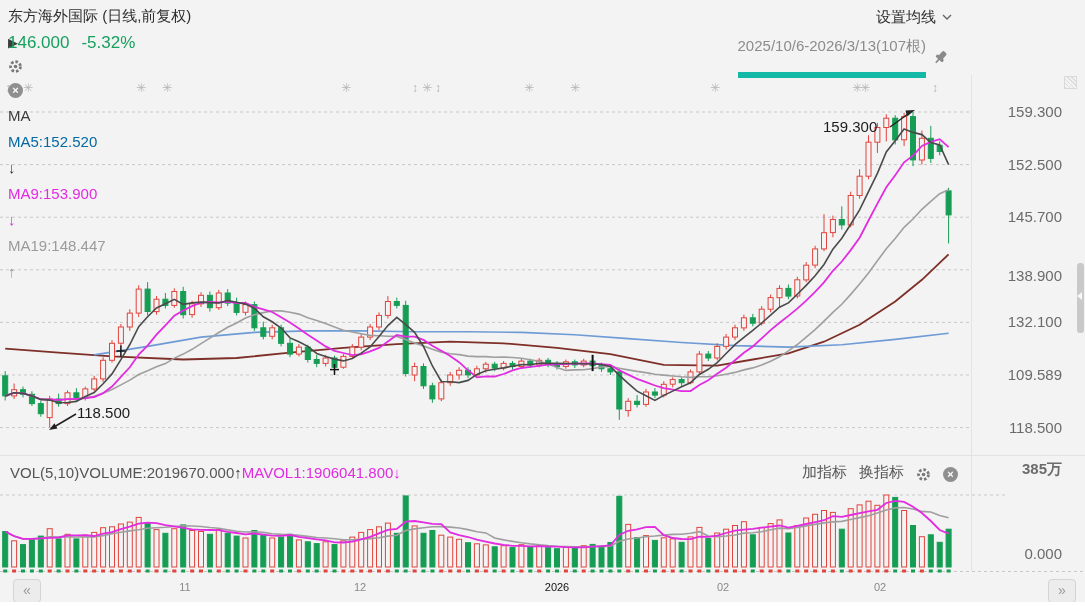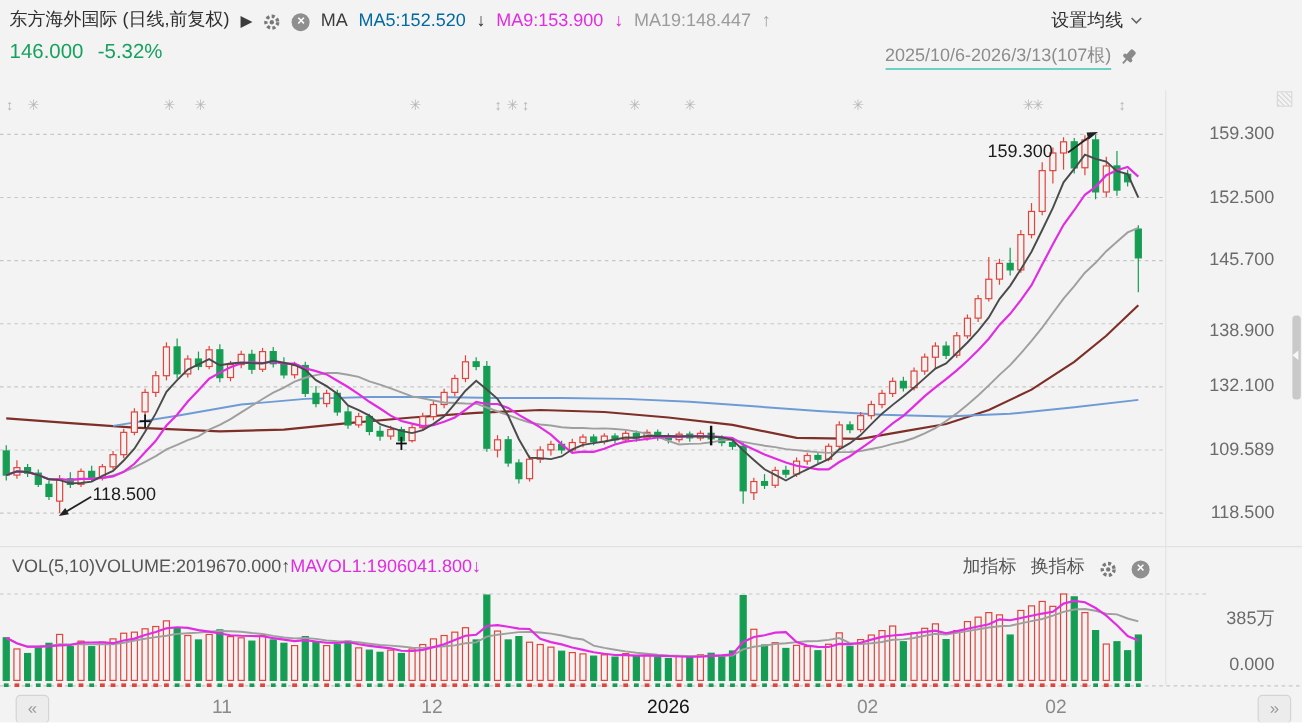--- a/index.html
+++ b/index.html
@@ -1,34 +1,34 @@
 <!DOCTYPE html>
 <html><head>
 <meta charset="utf-8">
 <style>
   html,body{margin:0;padding:0;}
   .app{position:relative;width:1085px;height:606px;background:#f3f3f3;overflow:hidden;
        font-family:"Liberation Sans","DejaVu Sans",sans-serif;-webkit-font-smoothing:antialiased;}
-  .row1{position:absolute;left:8px;top:7px;display:flex;align-items:flex-end;gap:9px;font-size:15px;color:#2e2e2e;white-space:nowrap;}
+  .row1{position:absolute;left:8px;top:7px;display:flex;align-items:flex-start;gap:9px;font-size:15px;color:#2e2e2e;white-space:nowrap;flex-direction:column;}
   .play{color:#3c3c3c;font-size:13px;}
   .icon-gear svg{display:block;}
   .circle-x{width:15px;height:15px;border-radius:50%;background:#8f8f8f;color:#fff;font-size:11px;line-height:15px;text-align:center;font-weight:bold;}
   .ma-label{color:#3c3c3c;}
   .ma5{color:#0369a1;} .arrow-dark{color:#3a3a3a;}
   .ma9{color:#e12ce1;} .ma19{color:#9b9b9b;}
   .settings{position:absolute;right:133px;top:8px;display:flex;align-items:center;gap:6px;font-size:15px;color:#2e2e2e;}
   .row2{position:absolute;left:8px;top:33px;display:flex;gap:12px;font-size:17px;color:#18a05f;}
   .range-wrap{position:absolute;right:137px;top:37px;display:flex;align-items:center;gap:7px;}
-  .range{font-size:15px;color:#8c8c8c;border-bottom:1px solid #14b8a6;padding-bottom:1px;}
+  .range{font-size:15px;color:#8c8c8c;border-bottom:6px solid #14b8a6;padding-bottom:16px;}
   .volhead{position:absolute;left:10px;top:464px;display:flex;align-items:center;font-size:15px;color:#555;white-space:nowrap;}
   .volhead .mavol{color:#e12ce1;}
   .volhead-r{position:absolute;right:127px;top:463px;display:flex;align-items:flex-end;gap:12px;font-size:15px;color:#555;}
   .plabel{position:absolute;left:992px;width:70px;text-align:right;font-size:15px;color:#6b6b6b;}
   .vlabel{position:absolute;left:992px;width:70px;text-align:right;font-size:15px;color:#6b6b6b;}
-  .mlabel{position:absolute;top:581px;font-size:16px;color:#8a8a8a;transform:translateX(-50%);}
+  .mlabel{position:absolute;top:581px;font-size:11px;color:#8a8a8a;transform:translateX(-50%);}
   .mlabel.year{color:#141414;}
   .topicon{position:absolute;top:81px;font-size:12px;color:#b5b5b5;}
   .ann{position:absolute;font-size:15px;color:#1c1c1c;}
   .navbtn{position:absolute;top:579px;width:26px;height:22px;border:1px solid #d4d4d4;border-radius:4px;
           background:#ececec;color:#9a9a9a;font-size:14px;line-height:21px;text-align:center;}
   .sep-h{position:absolute;left:0;width:1085px;height:1px;background:#e2e2e2;}
   .sep-v{position:absolute;top:75px;width:1px;height:496px;background:#e3e3e3;}
   .thumb{position:absolute;left:1077px;top:263px;width:7px;height:70px;background:#c9c9c9;border-radius:3px;}
   .thumb-arrow{position:absolute;left:1077px;top:292px;width:0;height:0;border-top:4px solid transparent;border-bottom:4px solid transparent;border-right:5px solid #f7f7f7;}
   .corner-handle{position:absolute;left:1064px;top:76px;width:11px;height:11px;border:1px solid #d9d9d9;
@@ -507,21 +507,21 @@
     </svg>
 
   <div id="labels">
       <div class="plabel" style="top:103px;">159.300</div>
       <div class="plabel" style="top:155.5980000000001px;">152.500</div>
       <div class="plabel" style="top:208.1960000000002px;">145.700</div>
       <div class="plabel" style="top:267px;">138.900</div>
       <div class="plabel" style="top:313.39200000000017px;">132.100</div>
       <div class="plabel" style="top:365.9900000000001px;">109.589</div>
       <div class="plabel" style="top:418.5880000000001px;">118.500</div>
-      <div class="vlabel" style="top:506px;">385万</div>
+      <div class="vlabel" style="top:460px;font-weight:bold;">385万</div>
       <div class="vlabel" style="top:545px;">0.000</div>
       <div class="mlabel" style="left:185px;">11</div>
       <div class="mlabel" style="left:360px;">12</div>
       <div class="mlabel year" style="left:557px;">2026</div>
       <div class="mlabel" style="left:723px;">02</div>
       <div class="mlabel" style="left:880px;">02</div>
       <div class="topicon" style="left:5px;">↕</div>
       <div class="topicon" style="left:412px;">↕</div>
       <div class="topicon" style="left:435px;">↕</div>
       <div class="topicon" style="left:932px;">↕</div>

